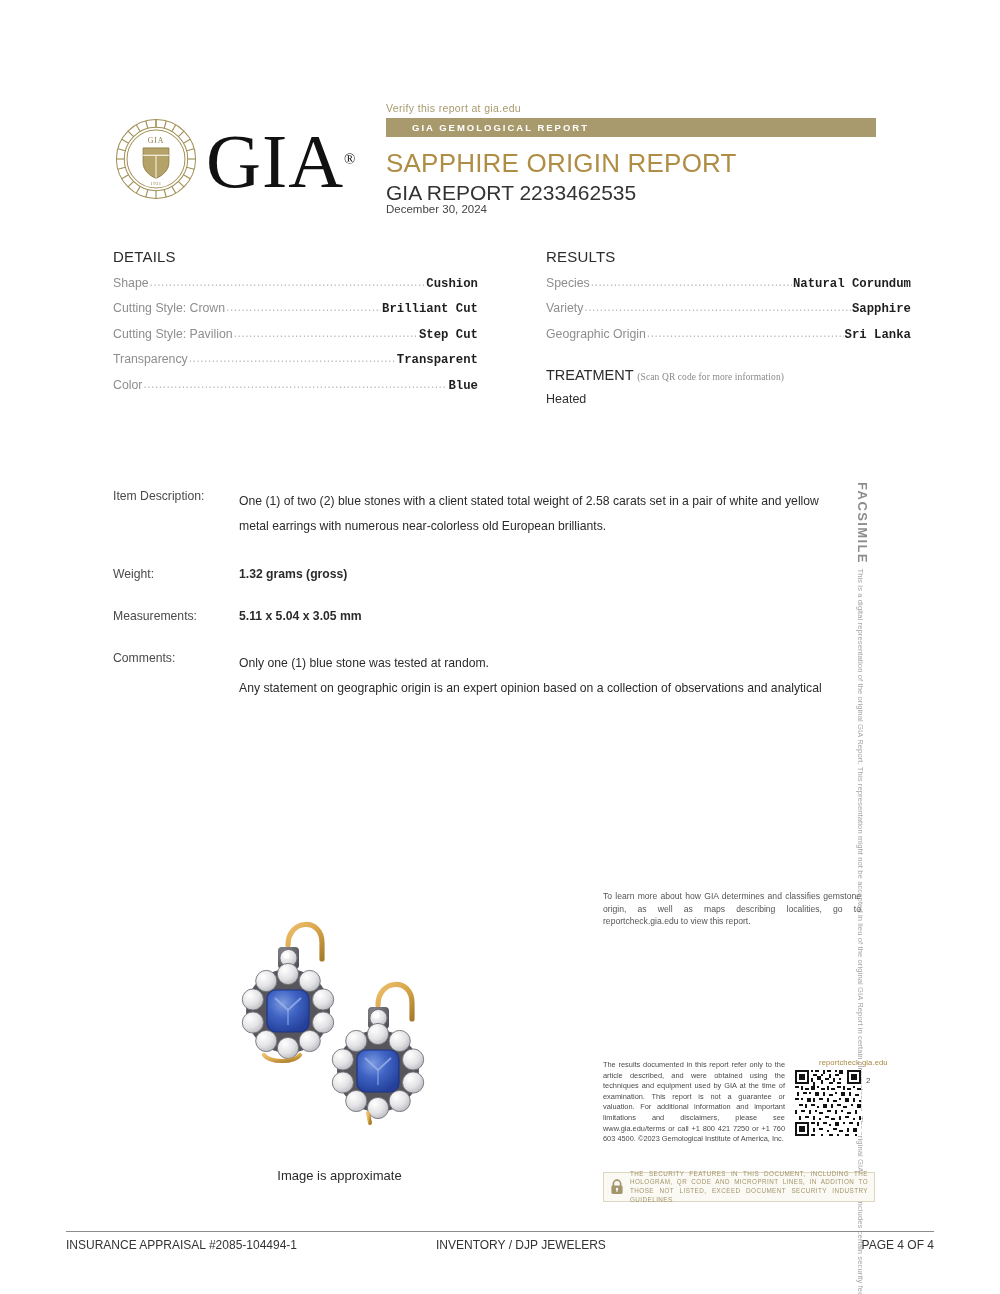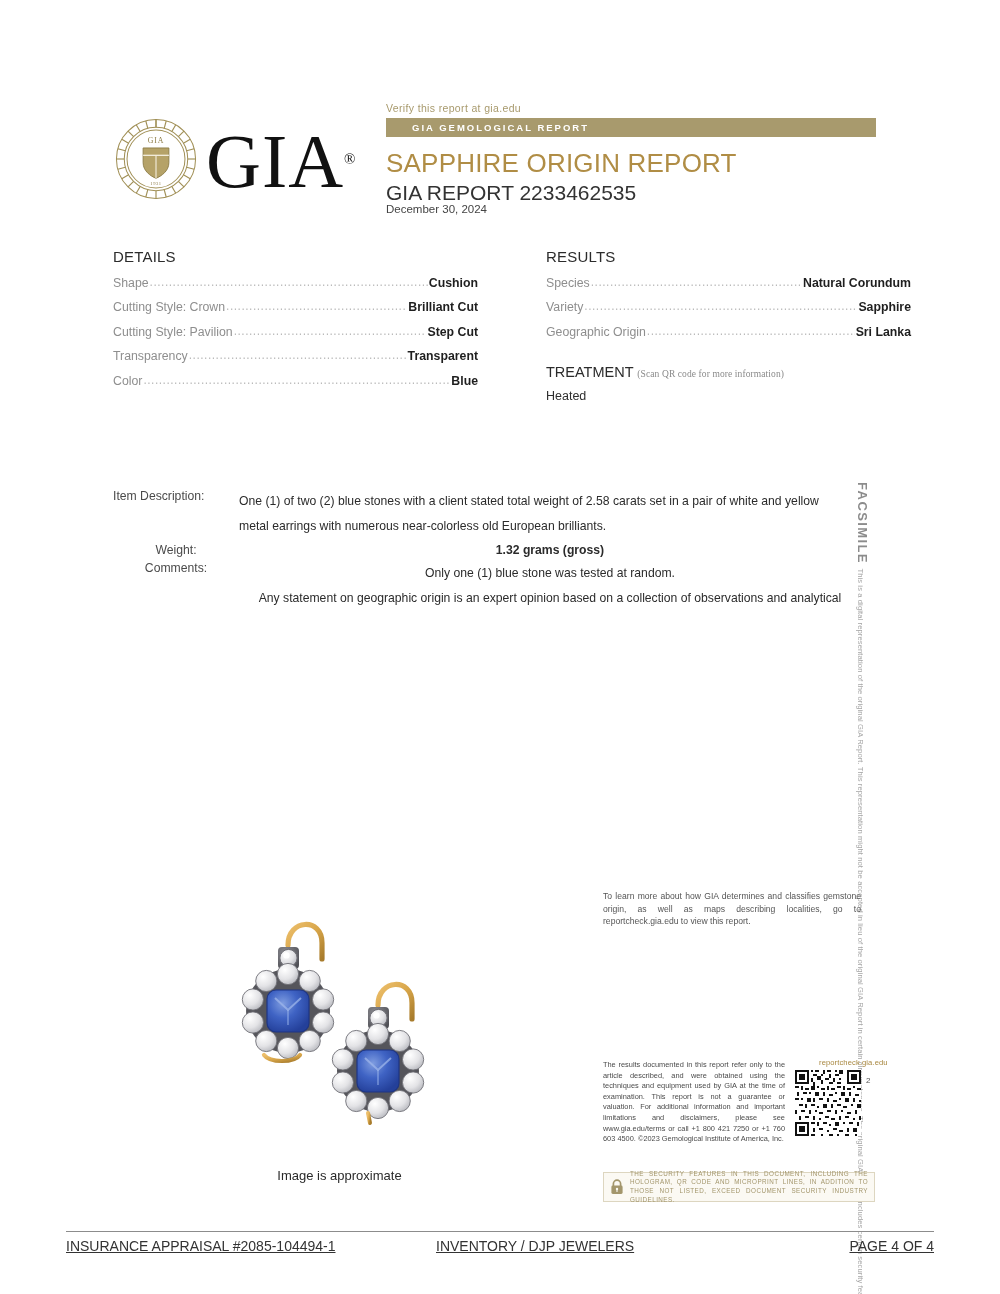--- a/index.html
+++ b/index.html
@@ -59,33 +59,33 @@
   .row {
     display: flex; align-items: baseline;
     font-size: 12.3px; margin-top: 10.5px; white-space: nowrap;
   }
   .row .label { color: #8e8e8e; }
   .row .dots {
     flex: 1 1 auto; overflow: hidden; margin: 0 1px;
     color: #b9b9b9; font-size: 12px; letter-spacing: .5px;
     position: relative; top: -1px;
   }
-  .row .value { color: #1f1f1f; font-weight: bold; }
+  .row .value { color: #1f1f1f; font-weight: bold; font-family: Liberation Mono, monospace; }
 
   .treat-head { margin-top: 25px; font-size: 14.5px; color: #2b2b2b; }
   .treat-head .note { font-size: 9.5px; color: #8a8a8a; font-weight: normal; letter-spacing: .1px; font-family: Liberation Serif, serif; }
   .treat-val { margin-top: 9px; font-size: 12.5px; color: #2e2e2e; }
 
   
   .item-block { position: absolute; left: 113px; top: 489px; width: 748px; }
   .item-row { display: flex; font-size: 12.2px; }
   .item-row .ikey { width: 126px; flex: none; color: #4a4a4a; }
   .item-row .ival { flex: 1; color: #2b2b2b; }
   .item-row .ival.bold { font-weight: bold; }
-  .item-row + .item-row { margin-top: 4px; text-align: center; }
+  .item-row + .item-row { margin-top: 28px; }
   .ival p { line-height: 25px; }
   .ival p + p { margin-top: 0; }
 
   
   .facsimile {
     position: absolute; left: 872px; top: 482px;
     width: 340px; height: 34px;
     transform: rotate(90deg); transform-origin: 0 0;
     color: #9a9a9a; white-space: nowrap;
   }
@@ -131,21 +131,21 @@
     letter-spacing: .45px; text-align: justify; padding-right: 6px;
   }
 
   
   .footer-rule {
     position: absolute; left: 66px; top: 1231px; width: 868px;
     border-top: 1px solid #8c8c8c;
   }
   .footer {
     position: absolute; left: 66px; top: 1238px; width: 868px;
-    display: flex; font-size: 14px; color: #333; text-decoration: underline;
+    display: flex; font-size: 12px; color: #333;
   }
   .footer .f-left { width: 370px; }
   .footer .f-mid { flex: 1; }
   .footer .f-right { text-align: right; }
 </style>
 </head>
 <body>
 
 <div class="page">
 
@@ -264,20 +264,24 @@
     <div class="item-row">
       <div class="ikey">Item Description:</div>
       <div class="ival">
         <p>One (1) of two (2) blue stones with a client stated total weight of 2.58 carats set in a pair of white and yellow</p>
         <p>metal earrings with numerous near-colorless old European brilliants.</p>
       </div>
     </div>
     <div class="item-row">
       <div class="ikey">Weight:</div>
       <div class="ival bold">1.32 grams (gross)</div>
+    </div>
+    <div class="item-row">
+      <div class="ikey">Measurements:</div>
+      <div class="ival bold">5.11 x 5.04 x 3.05 mm</div>
     </div>
     <div class="item-row">
       <div class="ikey">Comments:</div>
       <div class="ival">
         <p>Only one (1) blue stone was tested at random.</p>
         <p>Any statement on geographic origin is an expert opinion based on a collection of observations and analytical</p>
       </div>
     </div>
   </div>
 

